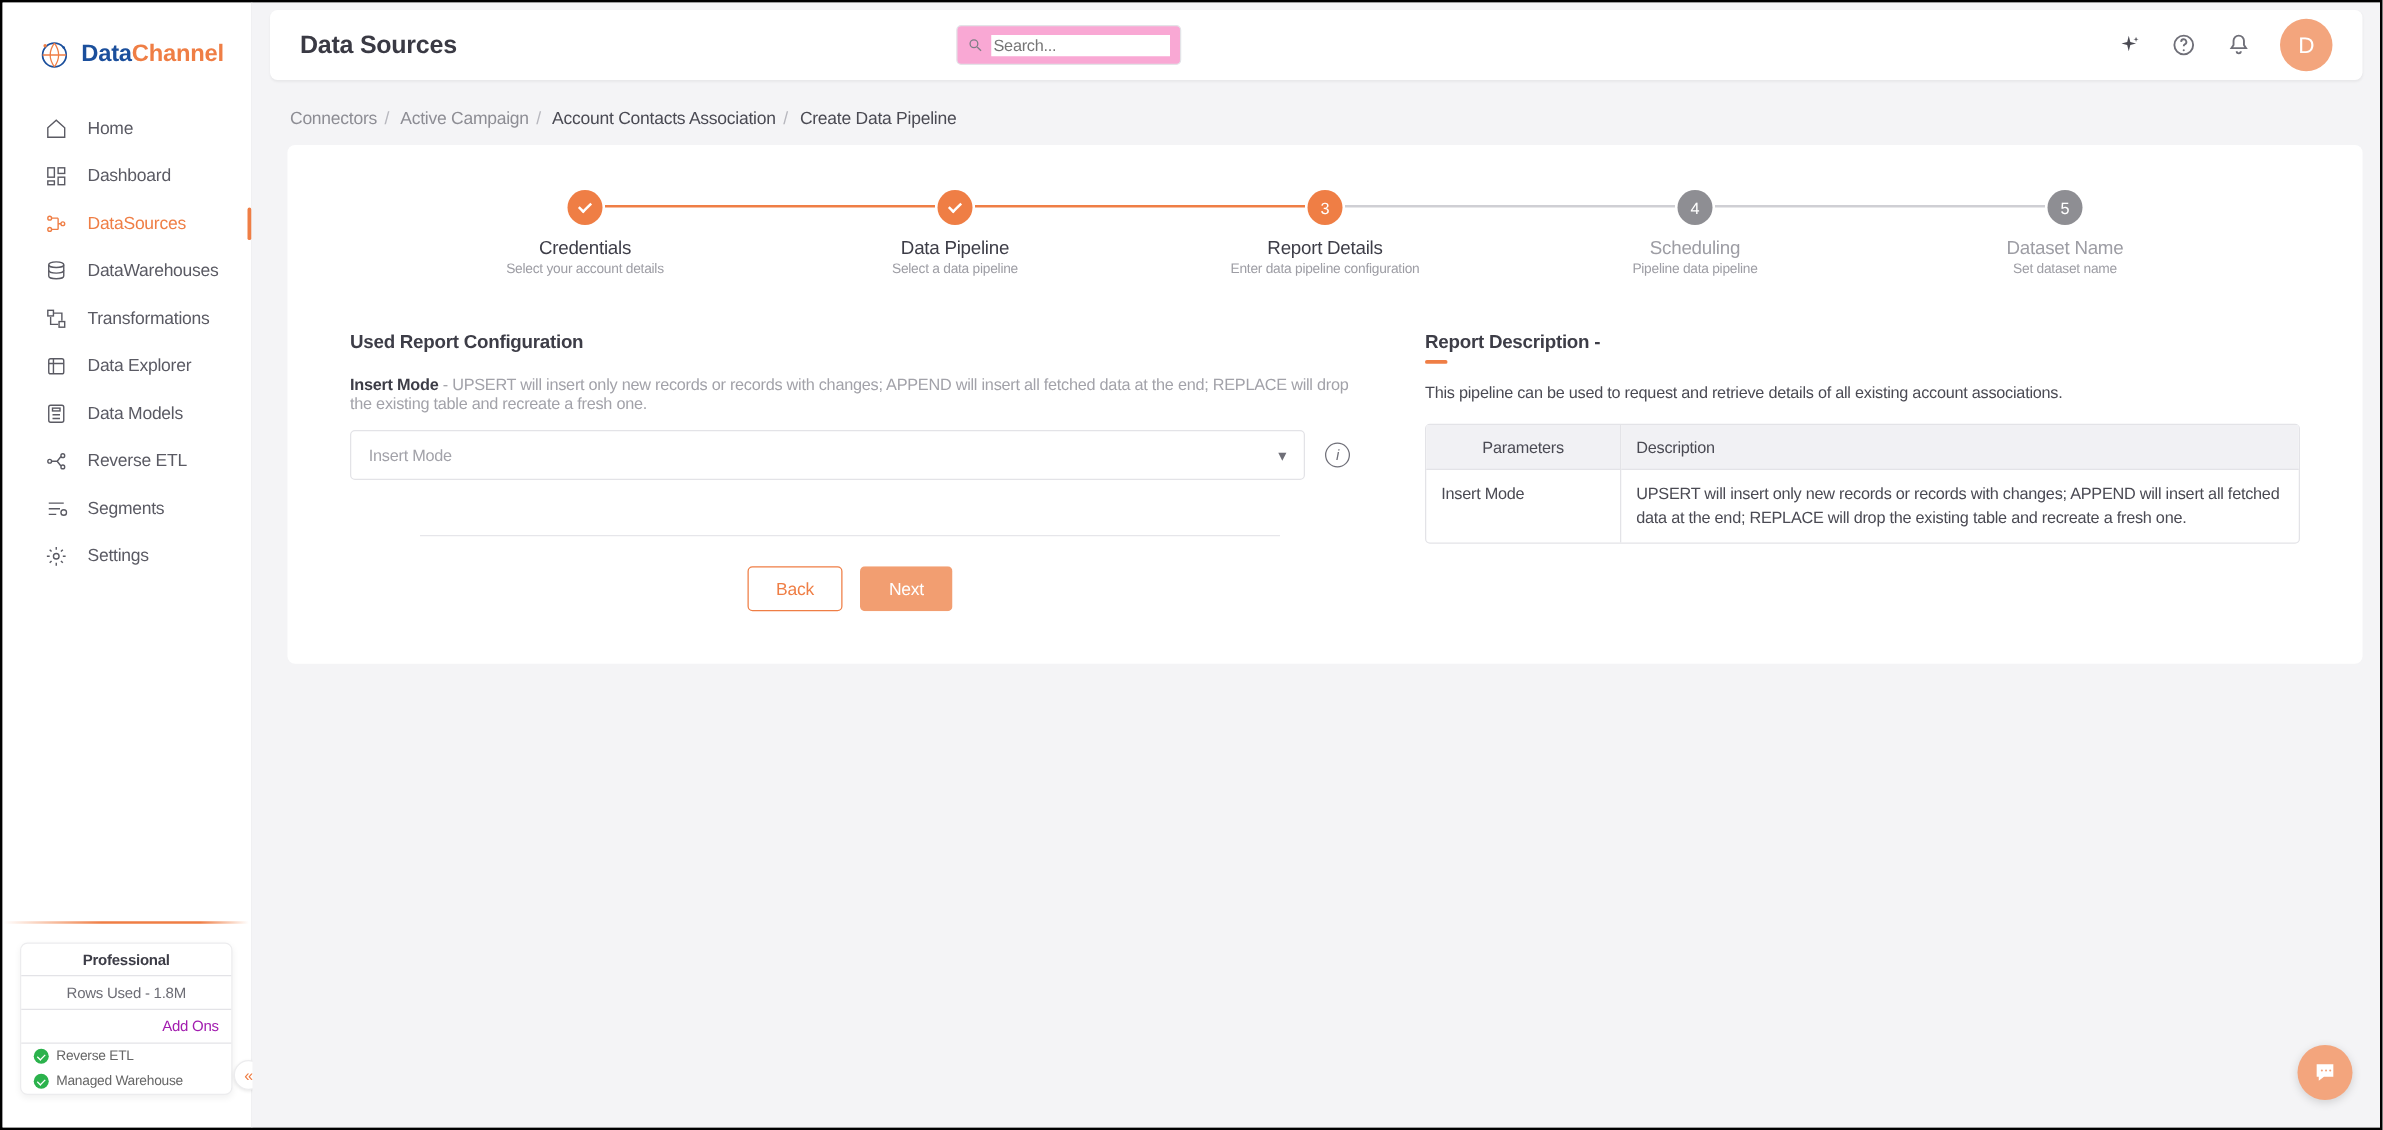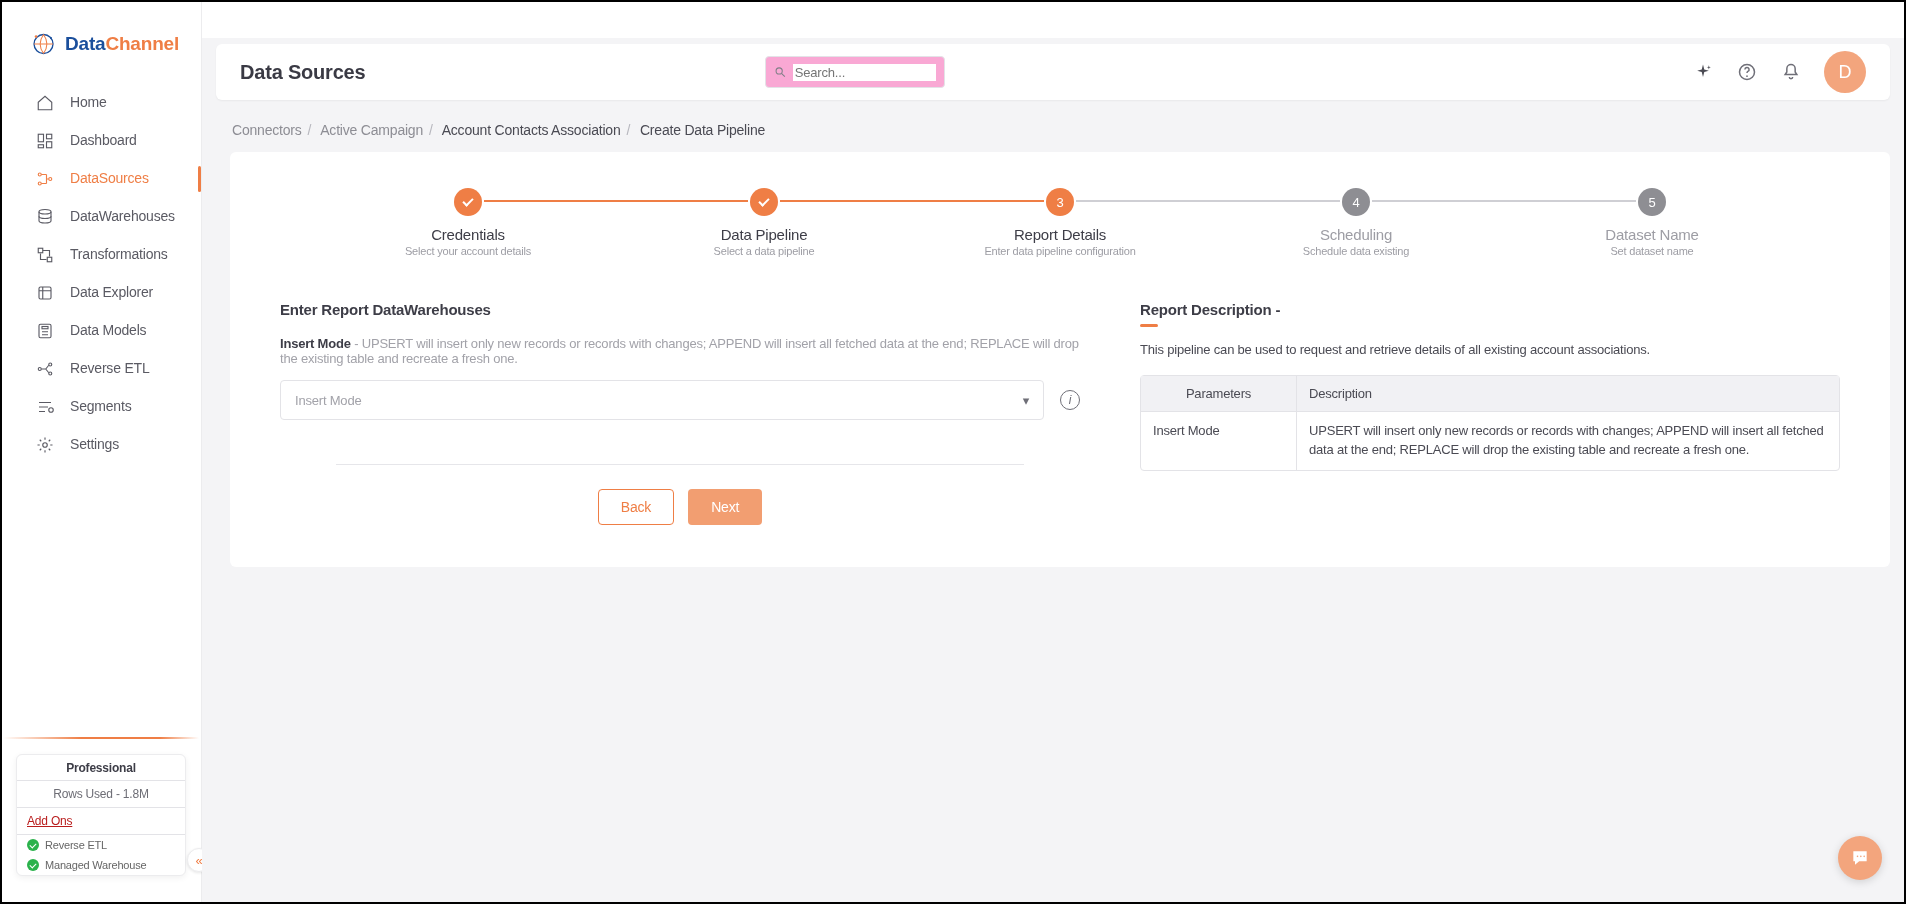--- a/index.html
+++ b/index.html
@@ -24,27 +24,27 @@
   .nav li{display:flex;align-items:flex-start;gap:16px;padding:10px 8px 10px 34px;font-size:14px;color:#5A5A63;cursor:pointer;position:relative;}
   .nav li.active{color:var(--orange);}
   .nav li.active::after{content:"";position:absolute;right:0;top:6px;bottom:6px;width:3px;background:var(--orange);border-radius:2px;}
   .nav .ic{width:18px;height:18px;flex:0 0 18px;display:flex;align-items:center;justify-content:center;}
   .nav svg{stroke:#5A5A63;fill:none;stroke-width:1.5;}
   .nav li.active svg{stroke:var(--orange);}
   .plan-card{position:absolute;left:14px;bottom:26px;width:170px;border:1px solid #ECECEE;border-radius:6px;box-shadow:0 2px 6px rgba(0,0,0,0.06);background:#fff;font-size:12px;}
   .plan-card::before{content:"";position:absolute;top:-18px;left:-14px;right:-14px;height:2px;background:linear-gradient(90deg,#fff,var(--orange) 40%,var(--orange) 80%,#fff);}
   .plan-card .title{text-align:center;font-weight:600;padding:6px 0 5px;color:#3D3D47;border-bottom:1px solid var(--grey-border);}
   .plan-card .row{padding:6px 10px;color:#6D6D75;border-bottom:1px solid var(--grey-border);text-align:center;}
-  .plan-card .addons{padding:6px 10px;color:#b91c1c;text-align:left;border-bottom:1px solid var(--grey-border);font-weight:500;text-decoration:underline;}
+  .plan-card .addons{padding:6px 10px;color:#a21caf;text-align:right;border-bottom:1px solid var(--grey-border);font-weight:500;}
   .addon-line{padding:4px 10px;display:flex;align-items:center;gap:6px;font-size:11px;color:#666;}
   .check-dot{width:12px;height:12px;border-radius:50%;background:#2BB24C;display:inline-flex;align-items:center;justify-content:center;}
   .check-dot::after{content:"";width:5px;height:3px;border-left:1.5px solid #fff;border-bottom:1.5px solid #fff;transform:rotate(-45deg);margin-top:-1px;}
   .collapse-btn{position:absolute;right:-10px;bottom:30px;width:24px;height:24px;border-radius:50%;background:#fff;border:1px solid #ECECEE;display:flex;align-items:center;justify-content:center;color:var(--orange);font-size:13px;box-shadow:0 1px 3px rgba(0,0,0,0.1);cursor:pointer;}
   
-  .main{position:absolute;left:200px;right:0;top:0;bottom:0;background:var(--grey-bg);margin-top:36px;}
+  .main{position:absolute;left:200px;right:0;top:0;bottom:0;background:var(--grey-bg);}
   .topbar{margin:6px 14px 0 14px;background:#fff;border-radius:6px;height:56px;display:flex;align-items:center;padding:0 24px;box-shadow:0 1px 2px rgba(0,0,0,0.05);}
   .page-title{font-size:20px;font-weight:600;color:#3A3A44;}
   .searchbox{margin:0 auto 0 400px;width:180px;height:32px;border:1px solid var(--grey-border);border-radius:4px;display:flex;align-items:center;padding:0 8px;color:#9B9BA2;font-size:13px;gap:6px;background:#f9a8d4;}
   .searchbox input{border:none;outline:none;width:100%;font-size:13px;color:#555;}
   .top-icons{display:flex;align-items:center;gap:22px;margin-left:auto;}
   .top-icons .icon-btn{width:22px;height:22px;color:#6F6F78;display:flex;align-items:center;justify-content:center;cursor:pointer;}
   .avatar{width:42px;height:42px;border-radius:50%;background:#F3A57D;color:#fff;display:flex;align-items:center;justify-content:center;font-size:18px;font-weight:500;}
   
   .crumbs{padding:22px 14px 14px 30px;font-size:14px;color:var(--grey-text);}
   .crumbs .sep{margin:0 6px;color:#B7B7BE;}
@@ -274,32 +274,32 @@
         <div class="step-sub">Select a data pipeline</div>
       </div>
       <div class="step cur">
         <div class="bubble">3</div>
         <div class="step-title">Report Details</div>
         <div class="step-sub">Enter data pipeline configuration</div>
       </div>
       <div class="step future">
         <div class="bubble">4</div>
         <div class="step-title">Scheduling</div>
-        <div class="step-sub">Schedule data existing</div>
+        <div class="step-sub">Pipeline data pipeline</div>
       </div>
       <div class="step future">
         <div class="bubble">5</div>
         <div class="step-title">Dataset Name</div>
         <div class="step-sub">Set dataset name</div>
       </div>
     </div>
 
     <div class="cols">
       <div class="left">
-        <div class="h3">Enter Report DataWarehouses</div>
+        <div class="h3">Used Report Configuration</div>
         <div class="field-label">
           <b>Insert Mode</b><span class="hint"> - UPSERT will insert only new records or records with changes; APPEND will insert all fetched data at the end; REPLACE will drop the existing table and recreate a fresh one.</span>
         </div>
         <div class="select-wrap">
           <div class="select">
             <span>Insert Mode</span>
             <span class="arrow">▾</span>
           </div>
           <div class="info-dot">i</div>
         </div>

